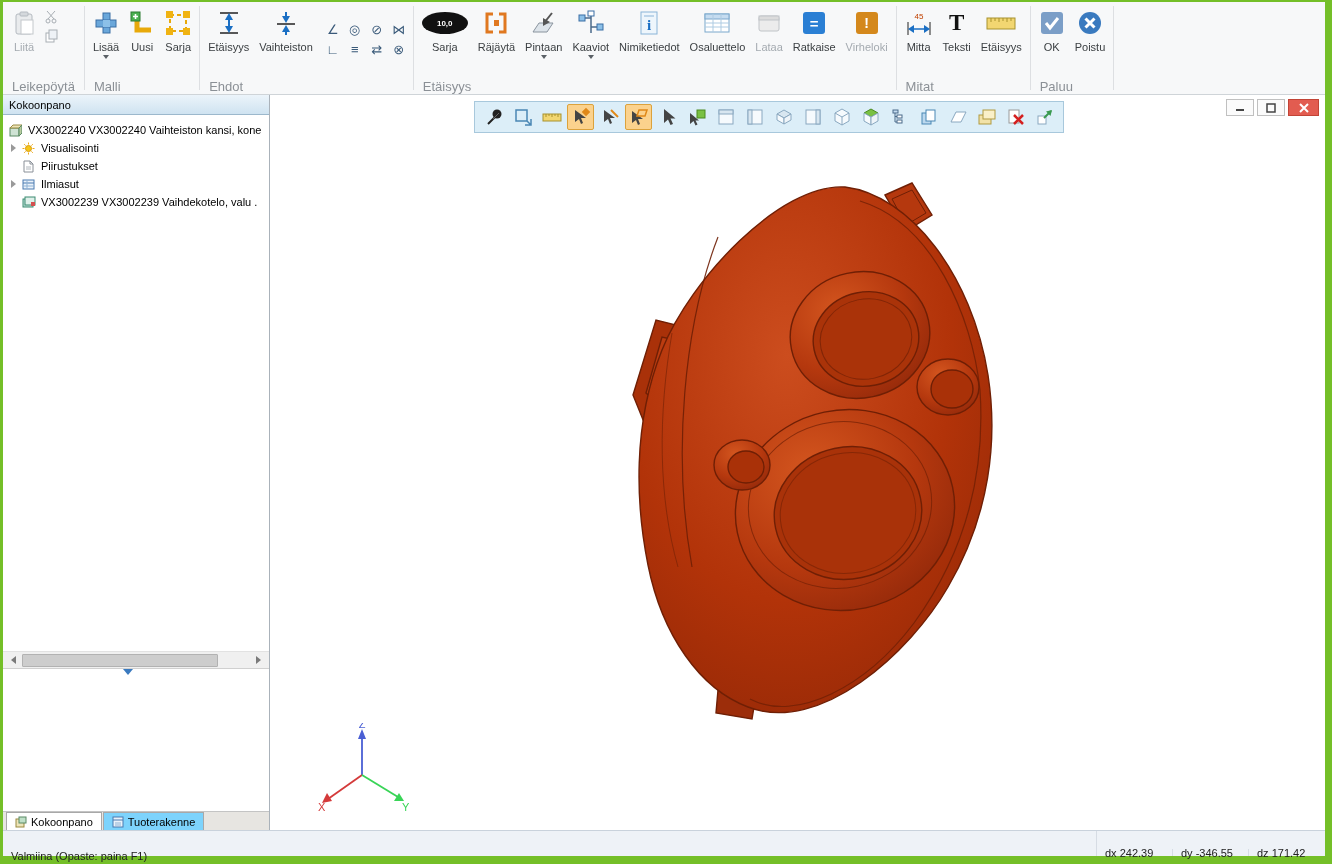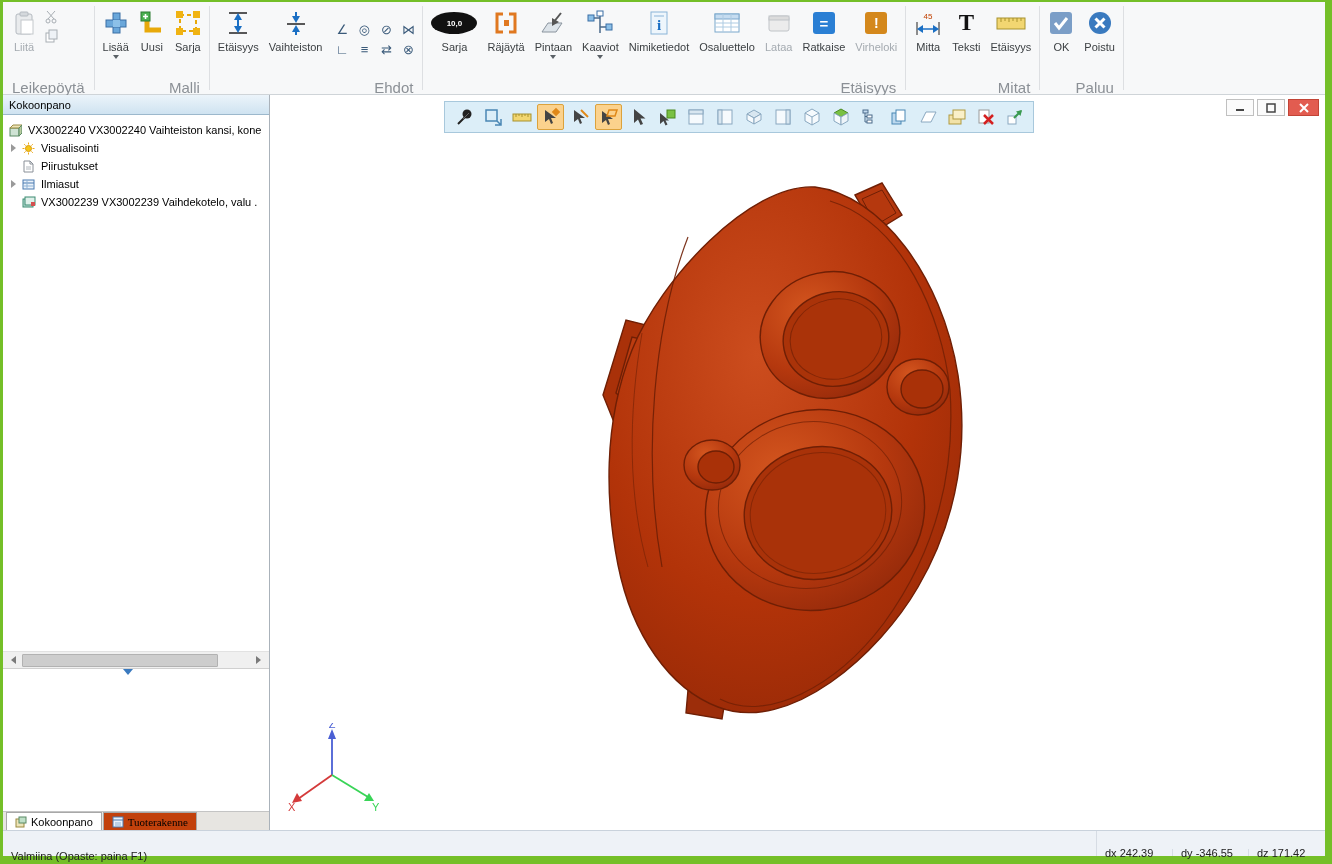--- a/index.html
+++ b/index.html
@@ -4,59 +4,59 @@
 <style>
   * { margin:0; padding:0; box-sizing:border-box; }
   body { font-family:"Liberation Sans", sans-serif; }
   .screen { position:relative; width:1332px; height:864px; background:#74bf28; overflow:hidden; }
   .app { position:absolute; left:3px; top:2px; right:7px; bottom:8px; background:#fff; display:flex; flex-direction:column; }
 
   
   .ribbon { height:93px; background:#f7f8f9; border-bottom:1px solid #cfd4d8; display:flex; align-items:stretch; }
   .rgroup { display:flex; flex-direction:column; padding:2px 3px 0 3px; }
   .rbuttons { flex:1; display:flex; align-items:flex-start; }
-  .glabel { height:15px; text-align:right; font-size:15px; color:#8b9096; white-space:nowrap; padding:0 6px; }
+  .glabel { height:15px; text-align:left; font-size:13px; color:#8b9096; white-space:nowrap; padding:0 6px; }
   .rsep { width:1px; background:#dddfe2; margin:4px 0; }
   .rbtn { display:flex; flex-direction:column; align-items:center; padding:4px 5px 0 5px; min-width:36px; height:70px; border-radius:2px; cursor:default; }
   .rbtn .icn { height:30px; display:flex; align-items:center; justify-content:center; }
   .rlabel { font-size:11px; color:#3c4043; margin-top:3px; white-space:nowrap; line-height:12px; }
   .rbtn.disabled .rlabel { color:#a4aab0; }
   .caret { width:0; height:0; border:3px solid transparent; border-top:4px solid #5a6066; margin-top:2px; }
   .smallcol { display:flex; flex-direction:column; gap:3px; padding-top:5px; }
   .sbtn { width:18px; height:16px; display:flex; align-items:center; justify-content:center; }
   .cgrid { display:grid; grid-template-columns:repeat(4,22px); grid-template-rows:20px 20px; margin-top:16px; margin-left:4px; }
   .cgl { font-size:13px; color:#3a5a7a; text-align:center; line-height:20px; cursor:default; }
   .massa-badge { width:46px; height:22px; border-radius:50%; background:#111; color:#fff; font-size:8px; font-weight:bold; display:flex; align-items:center; justify-content:center; }
   .ratk-badge { width:22px; height:22px; border-radius:3px; background:#2a7fd4; color:#fff; font-size:15px; font-weight:bold; display:flex; align-items:center; justify-content:center; }
   .virhe-badge { width:22px; height:22px; border-radius:3px; background:#d4881c; color:#fff; font-size:14px; font-weight:bold; display:flex; align-items:center; justify-content:center; }
   .t-glyph { font-family:"Liberation Serif", serif; font-size:23px; font-weight:bold; color:#111; line-height:24px; }
 
   
-  .main { flex:1; display:flex; min-height:0; }
+  .main { flex:1; display:flex; min-height:0;gap:30px; }
 
   
   .sidepanel { width:267px; border-right:1px solid #aab2ba; display:flex; flex-direction:column; background:#fff; }
   .phead { height:20px; background:linear-gradient(#ecf4fa,#cfe3f1); border-bottom:1px solid #9cb8cc; font-size:11px; color:#000; padding:4px 0 0 6px; }
   .tree { height:536px; padding-top:6px; overflow:hidden; }
   .trow { height:18px; display:flex; align-items:center; font-size:11px; color:#000; padding-left:6px; white-space:nowrap; overflow:hidden; cursor:default; }
   .arrow { width:13px; display:flex; align-items:center; justify-content:center; flex:0 0 13px; }
   .tri { width:0; height:0; border:4px solid transparent; border-left:5px solid #9a9a9a; }
   .ticn { width:15px; margin-right:4px; flex:0 0 15px; display:flex; align-items:center; }
   .hscroll { height:17px; background:#f0f0f0; border-top:1px solid #e2e2e2; display:flex; align-items:center; }
   .harrow { width:17px; height:17px; display:flex; align-items:center; justify-content:center; background:#f0f0f0; }
   .ltri { width:0;height:0;border:4px solid transparent;border-right:5px solid #7a7a7a; }
   .rtri { width:0;height:0;border:4px solid transparent;border-left:5px solid #7a7a7a; }
   .htrack { flex:1; height:17px; position:relative; }
   .hthumb { position:absolute; left:2px; top:2px; width:196px; height:13px; background:#cdcdcd; border:1px solid #b2b2b2; border-radius:1px; }
   .subpanel { flex:1; background:#fff; border-top:1px solid #d0d0d0; position:relative; }
   .blue-marker { position:absolute; left:120px; top:0; width:0; height:0; border:5px solid transparent; border-top:6px solid #3a7abf; }
   .tabsbar { height:19px; background:#e7e5e1; border-top:1px solid #c4c4c4; display:flex; align-items:flex-end; padding-left:3px; gap:1px; }
   .tab { height:18px; display:flex; align-items:center; gap:4px; padding:0 8px; font-size:11px; color:#000; border:1px solid #a8a8a8; border-bottom:none; cursor:default; }
   .tab.active { background:#fff; }
-  .tab.inactive { background:#c2410c;font-family:Liberation Serif, serif; }
+  .tab.inactive { background:#7dd3fc; }
 
   
   .viewport { flex:1; position:relative; background:#ffffff; overflow:hidden; }
   .vtoolbar { position:absolute; left:174px; top:6px; height:32px; background:#dceef8; border:1px solid #a8c8dc; display:flex; align-items:center; padding:2px 5px; gap:2px; z-index:3; }
   .vicon { width:27px; height:26px; display:flex; align-items:center; justify-content:center; border-radius:2px; cursor:default; }
   .vicon.hl { background:#fbd28d; border:1px solid #dca23c; }
   .winbtns { position:absolute; top:4px; right:6px; display:flex; gap:3px; z-index:4; }
   .wbtn { width:28px; height:17px; background:#fbfbfb; border:1px solid #c0c0c0; display:flex; align-items:center; justify-content:center; cursor:default; }
   .wbtn.close { background:#e25c50; border-color:#c24436; width:31px; }
   .modelsvg { position:absolute; left:0; top:0; z-index:1; }

